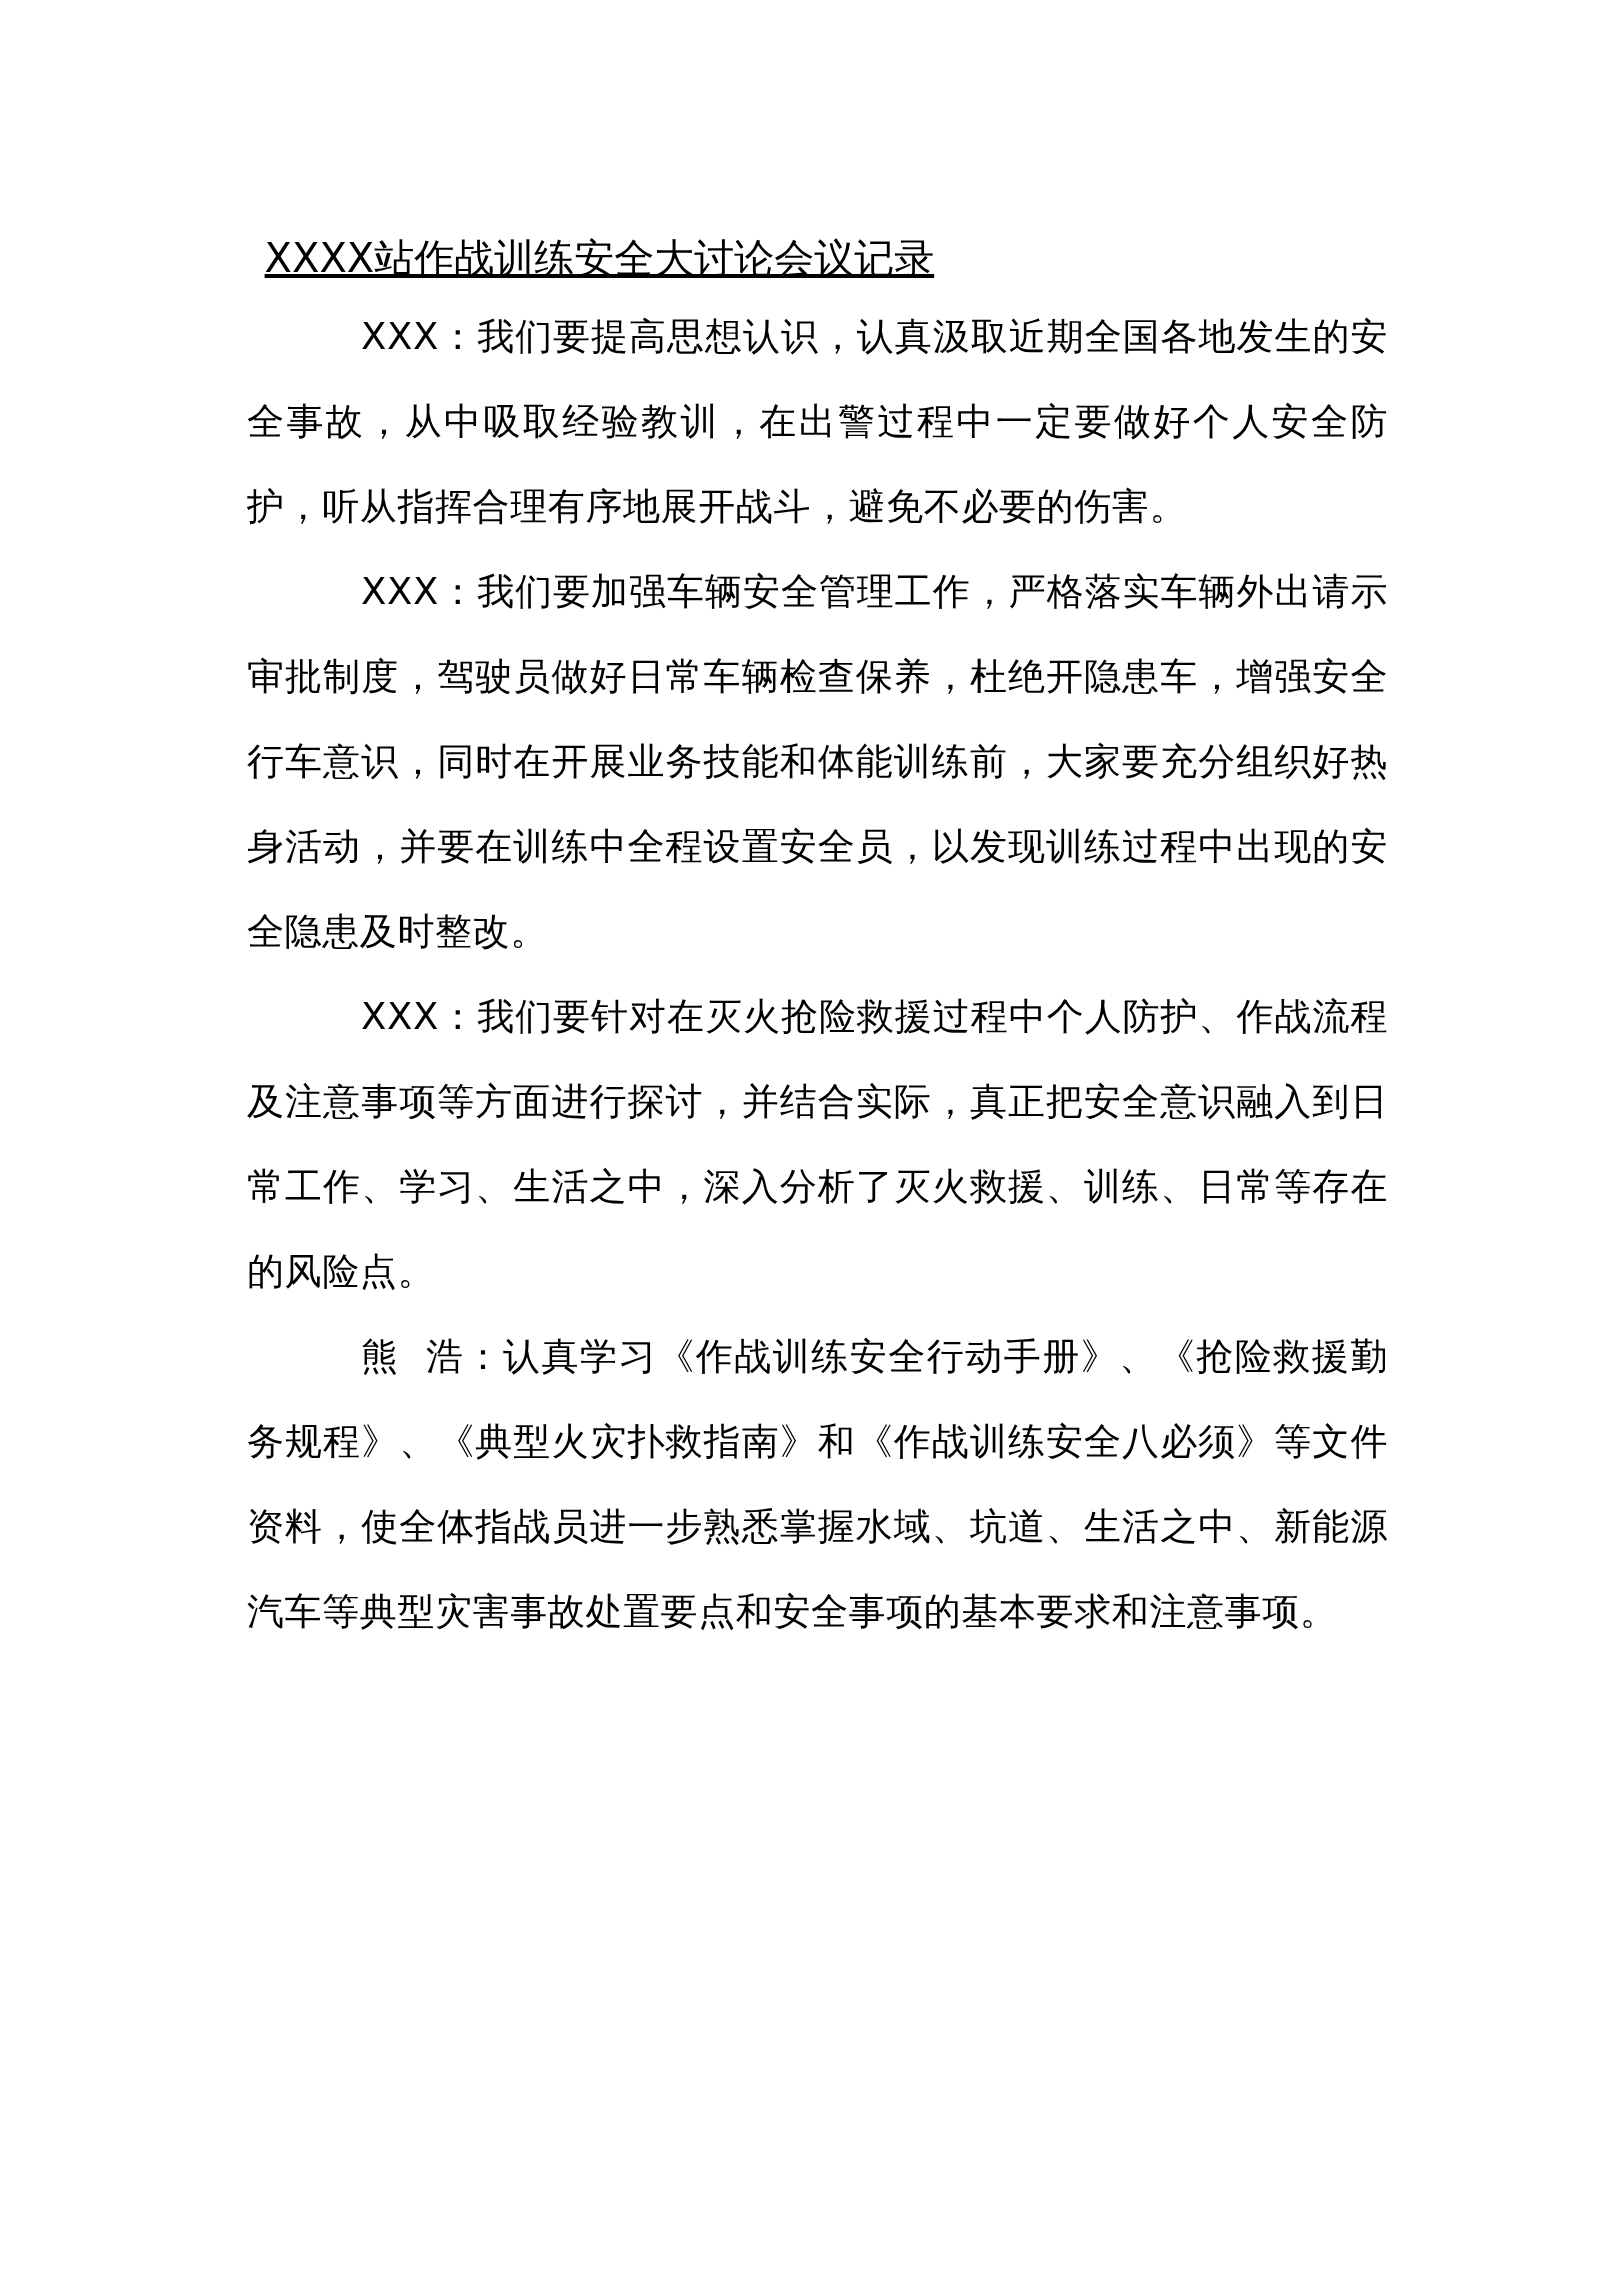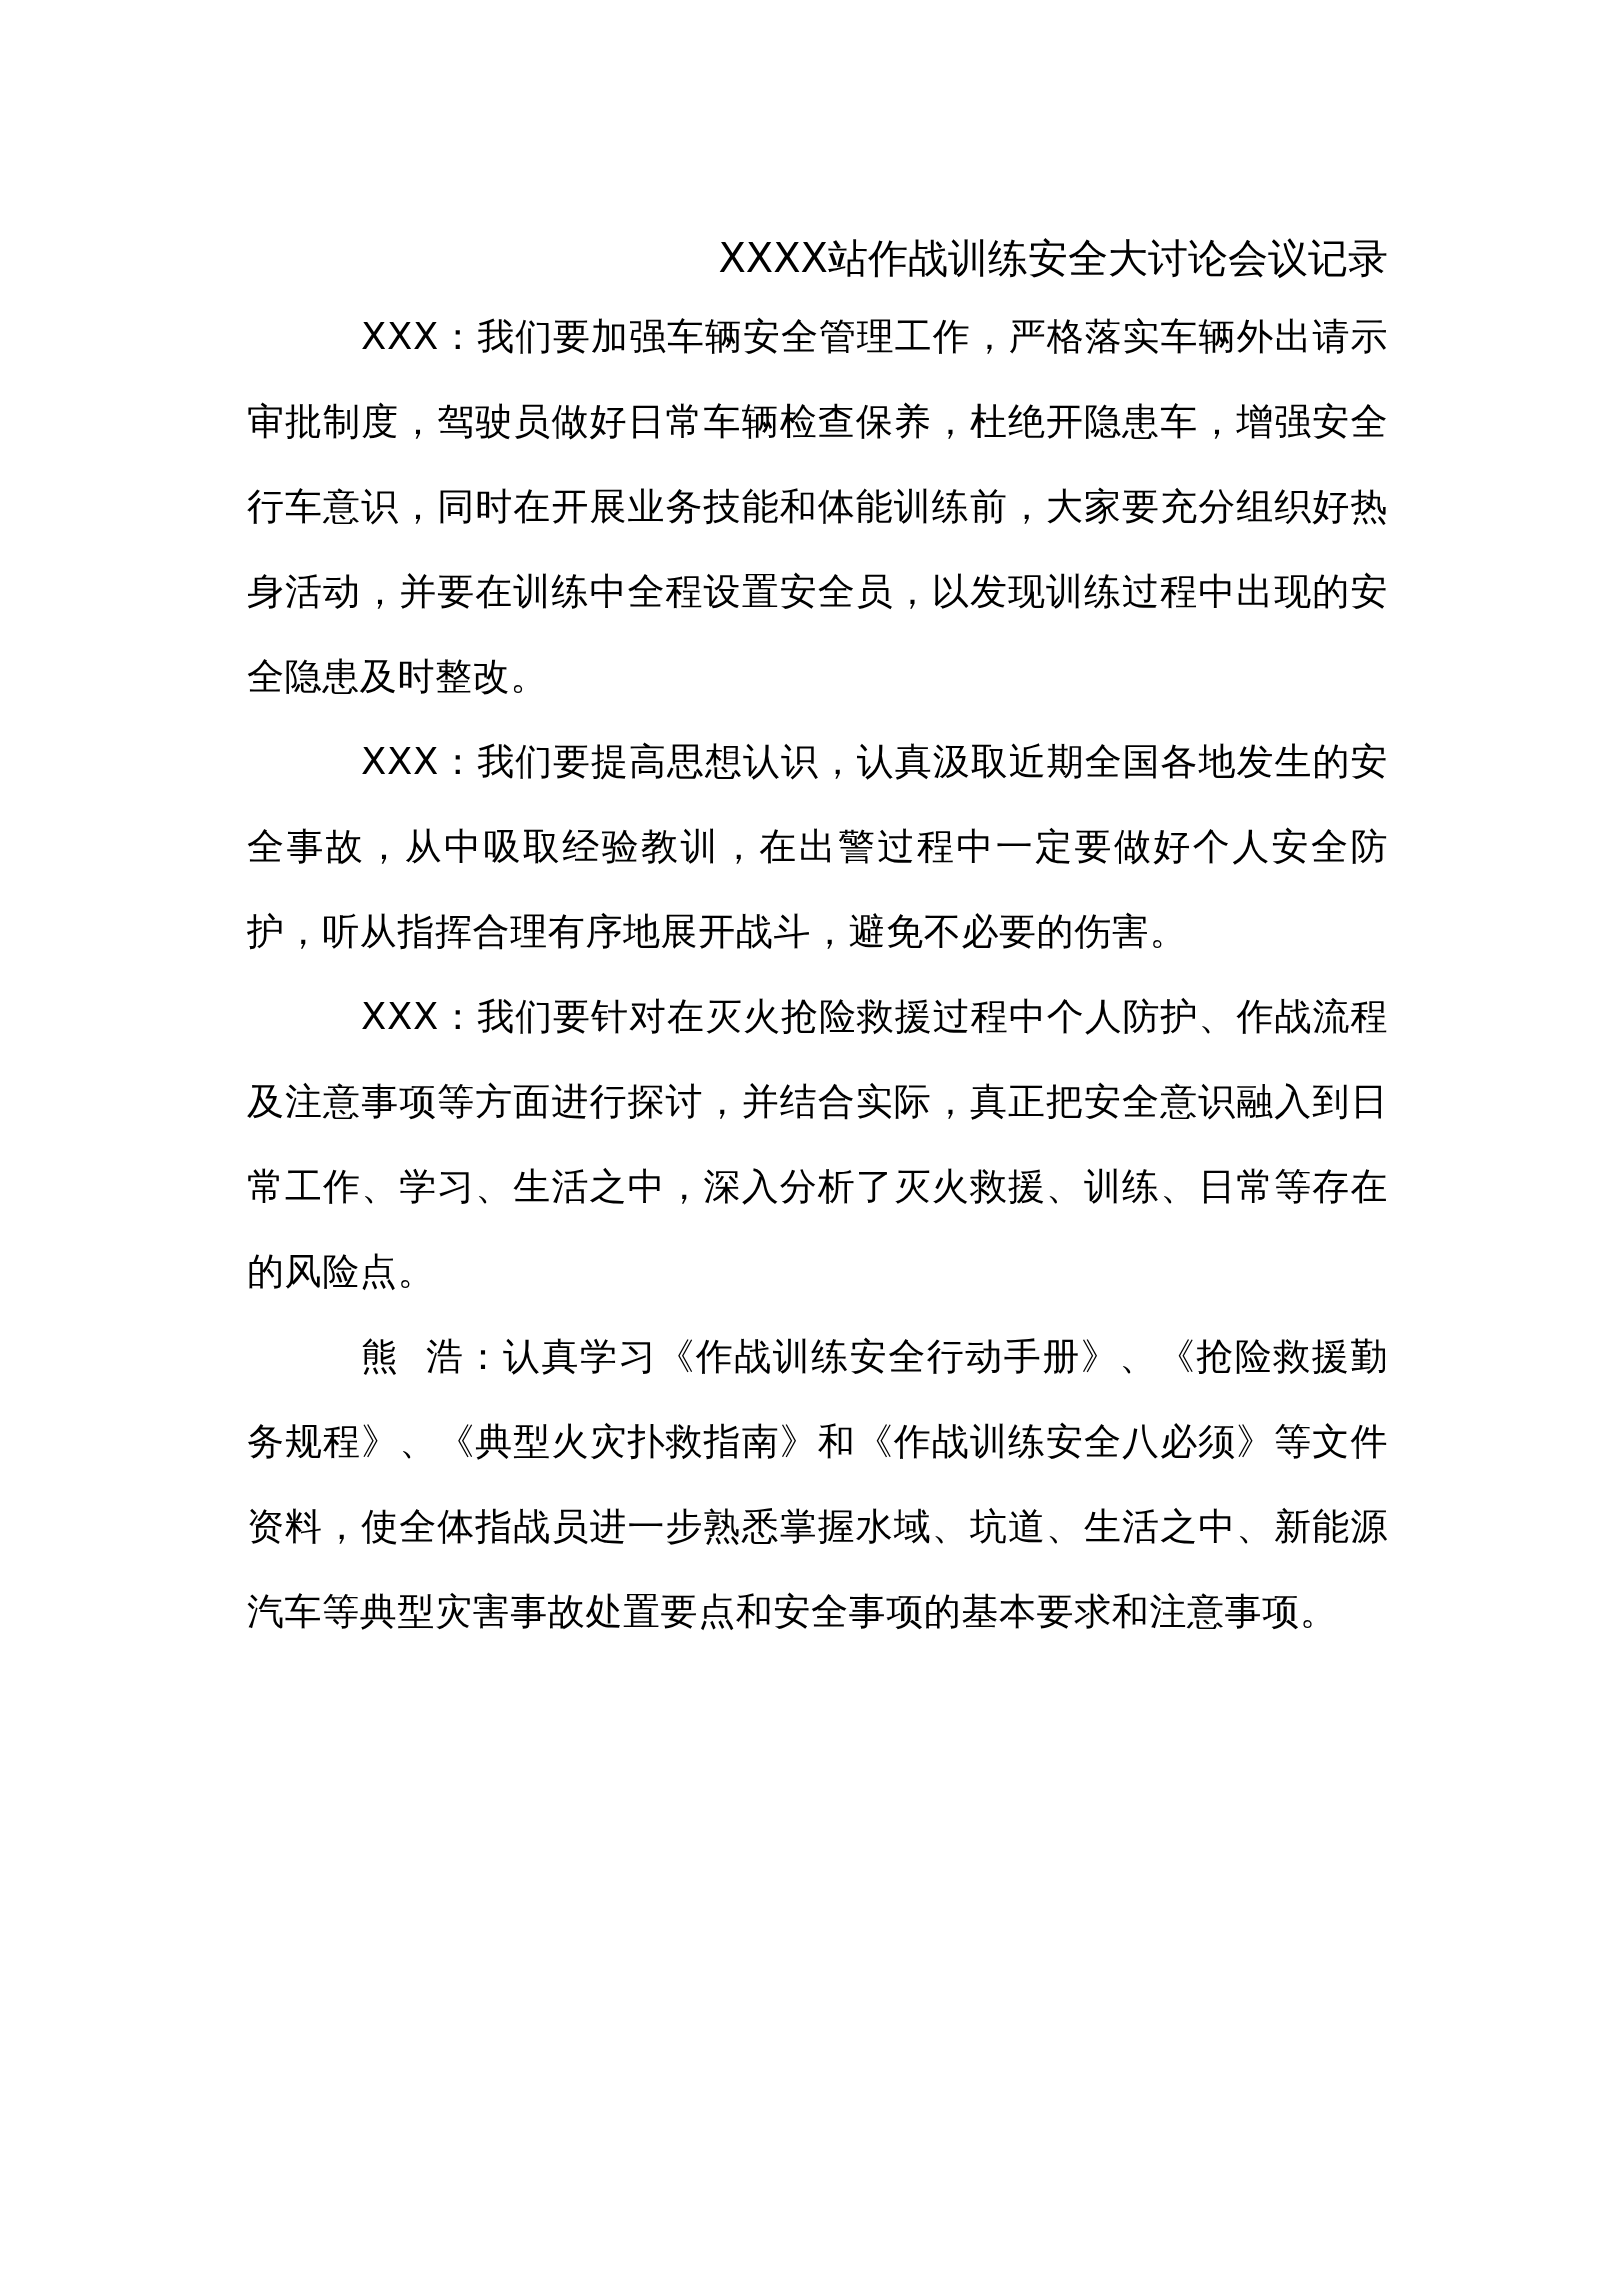--- a/index.html
+++ b/index.html
@@ -17,25 +17,26 @@
     }
     .page {
       position: absolute;
       left: 247px;
       top: 223px;
       width: 1141px;
     }
     .title {
       font-size: 40px;
       line-height: 71px;
-      text-align: right;
+      text-align: left;
       margin: 0;
       padding-left: 17.6px;
       font-weight: normal;
       letter-spacing: 0px;
+      text-decoration: underline;
     }
     .para {
       font-size: 37px;
       line-height: 85px;
       margin: 0;
       text-indent: 114px;
       text-align: justify;
       text-align-last: left;
       letter-spacing: 0.6px;
       word-break: break-all;
@@ -44,21 +45,21 @@
       white-space: pre;
     }
   </style>
 </head>
 <body>
 
 <div class="page">
   <h1 class="title">XXXX站作战训练安全大讨论会议记录</h1>
 
 
+  <p class="para"><span class="speaker">XXX：</span><span>我们要提高思想认识，认真汲取近期全国各地发生的安全事故，从中吸取经验教训，在出警过程中一定要做好个人安全防护，听从指挥合理有序地展开战斗，避免不必要的伤害。</span></p>
+
   <p class="para"><span class="speaker">XXX：</span><span>我们要加强车辆安全管理工作，严格落实车辆外出请示审批制度，驾驶员做好日常车辆检查保养，杜绝开隐患车，增强安全行车意识，同时在开展业务技能和体能训练前，大家要充分组织好热身活动，并要在训练中全程设置安全员，以发现训练过程中出现的安全隐患及时整改。</span></p>
-
-  <p class="para"><span class="speaker">XXX：</span><span>我们要提高思想认识，认真汲取近期全国各地发生的安全事故，从中吸取经验教训，在出警过程中一定要做好个人安全防护，听从指挥合理有序地展开战斗，避免不必要的伤害。</span></p>
 
   <p class="para"><span class="speaker">XXX：</span><span>我们要针对在灭火抢险救援过程中个人防护、作战流程及注意事项等方面进行探讨，并结合实际，真正把安全意识融入到日常工作、学习、生活之中，深入分析了灭火救援、训练、日常等存在的风险点。</span></p>
 
   <p class="para"><span class="speaker">熊  浩：</span><span>认真学习《作战训练安全行动手册》、《抢险救援勤务规程》、《典型火灾扑救指南》和《作战训练安全八必须》等文件资料，使全体指战员进一步熟悉掌握水域、坑道、生活之中、新能源汽车等典型灾害事故处置要点和安全事项的基本要求和注意事项。</span></p>
 </div>
 
 
 </body></html>

